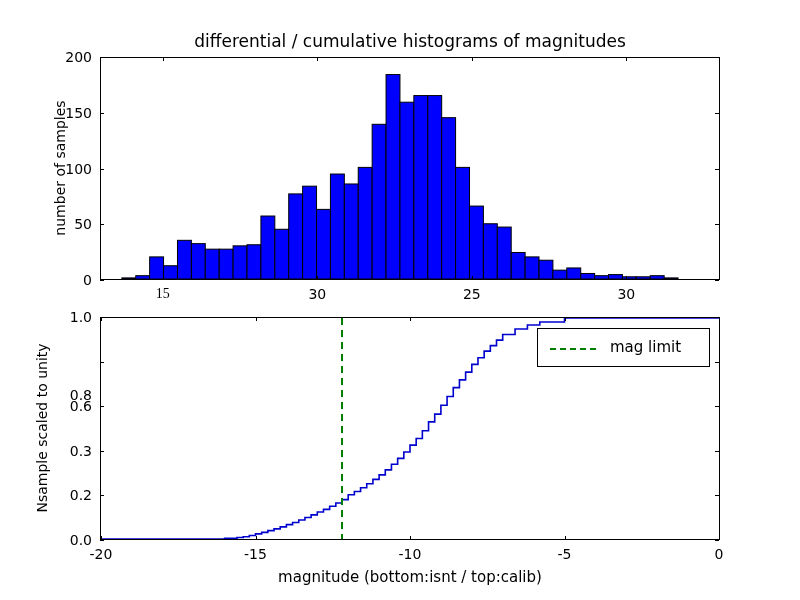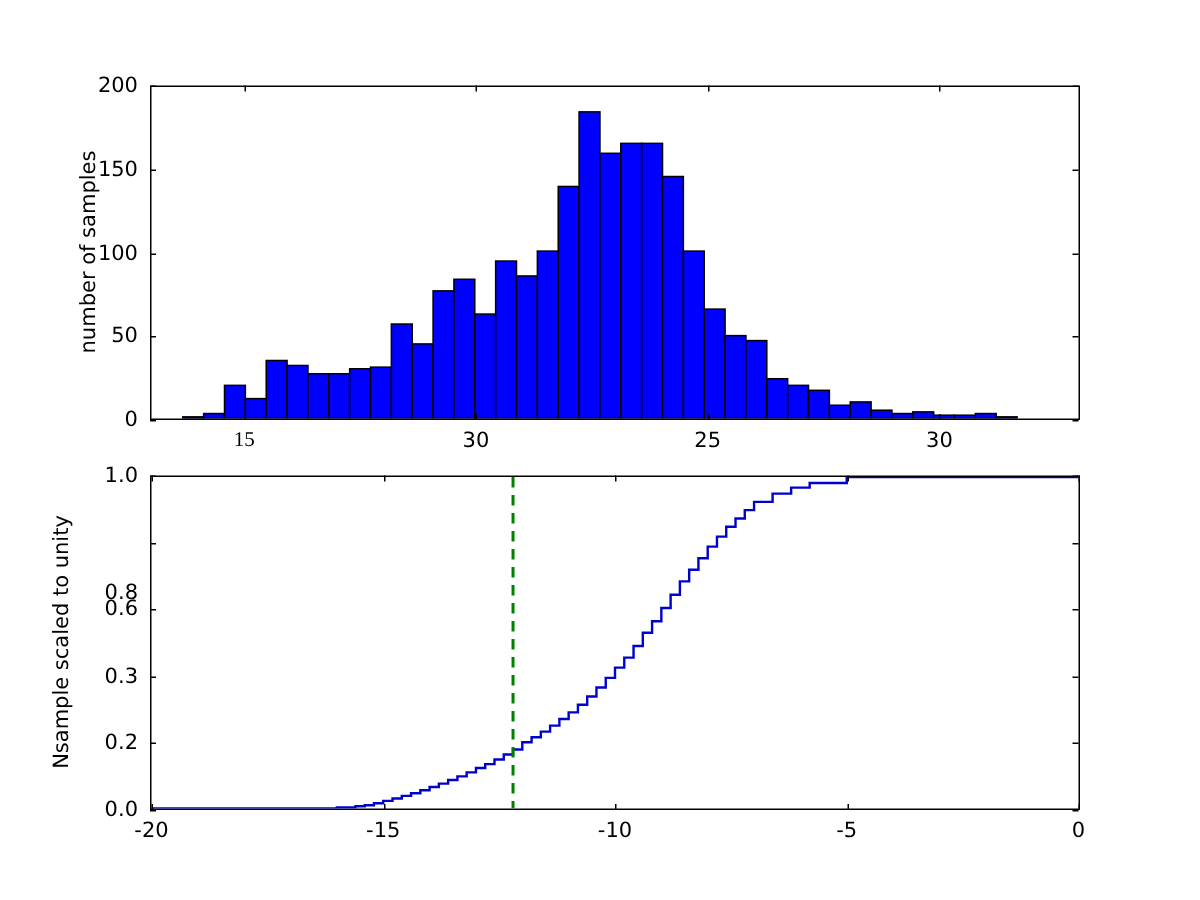--- a/index.html
+++ b/index.html
@@ -128,23 +128,25 @@
     width: 46px;
     height: 0;
     border-top: 2px dashed #007f00;
   }
 </style>
 </head>
 <body>
 
 <div id="figure">
 
+  <div class="plot-title">differential / cumulative histograms of magnitudes</div>
 
   <div class="ylabel" id="top-ylabel">number of samples</div>
   <div class="ylabel" id="bottom-ylabel">Nsample scaled to unity</div>
+  <div id="xlabel">magnitude (bottom:isnt / top:calib)</div>
 
   <div class="axes-frame" id="top-axes">
     <svg id="top-svg" width="618" height="221" viewBox="0 0 618 221">
         <g>
           <rect x="20.86" y="219.90" width="13.90" height="1.10" fill="#0000ff" stroke="#000000" stroke-width="1"></rect>
           <rect x="34.76" y="217.69" width="13.90" height="3.31" fill="#0000ff" stroke="#000000" stroke-width="1"></rect>
           <rect x="48.67" y="198.90" width="13.90" height="22.10" fill="#0000ff" stroke="#000000" stroke-width="1"></rect>
           <rect x="62.57" y="207.74" width="13.90" height="13.26" fill="#0000ff" stroke="#000000" stroke-width="1"></rect>
           <rect x="76.48" y="182.32" width="13.90" height="38.68" fill="#0000ff" stroke="#000000" stroke-width="1"></rect>
           <rect x="90.38" y="185.64" width="13.91" height="35.36" fill="#0000ff" stroke="#000000" stroke-width="1"></rect>
@@ -258,14 +260,18 @@
       <div class="tickmark tick-x" style="left: 719px; top: 536px;"></div>
       <div class="tickmark tick-x" style="left: 719px; top: 317px;"></div>
       <div class="tickmark tick-y" style="left: 715px; top: 540px;"></div>
       <div class="tickmark tick-y" style="left: 715px; top: 495px;"></div>
       <div class="tickmark tick-y" style="left: 715px; top: 451px;"></div>
       <div class="tickmark tick-y" style="left: 715px; top: 406px;"></div>
       <div class="tickmark tick-y" style="left: 715px; top: 362px;"></div>
       <div class="tickmark tick-y" style="left: 715px; top: 317px;"></div>
     </div>
 
+  <div class="legend-box">
+    <span class="legend-line"></span>
+    <span class="legend-label">mag limit</span>
+  </div>
 
 </div>
 
 </body></html>

